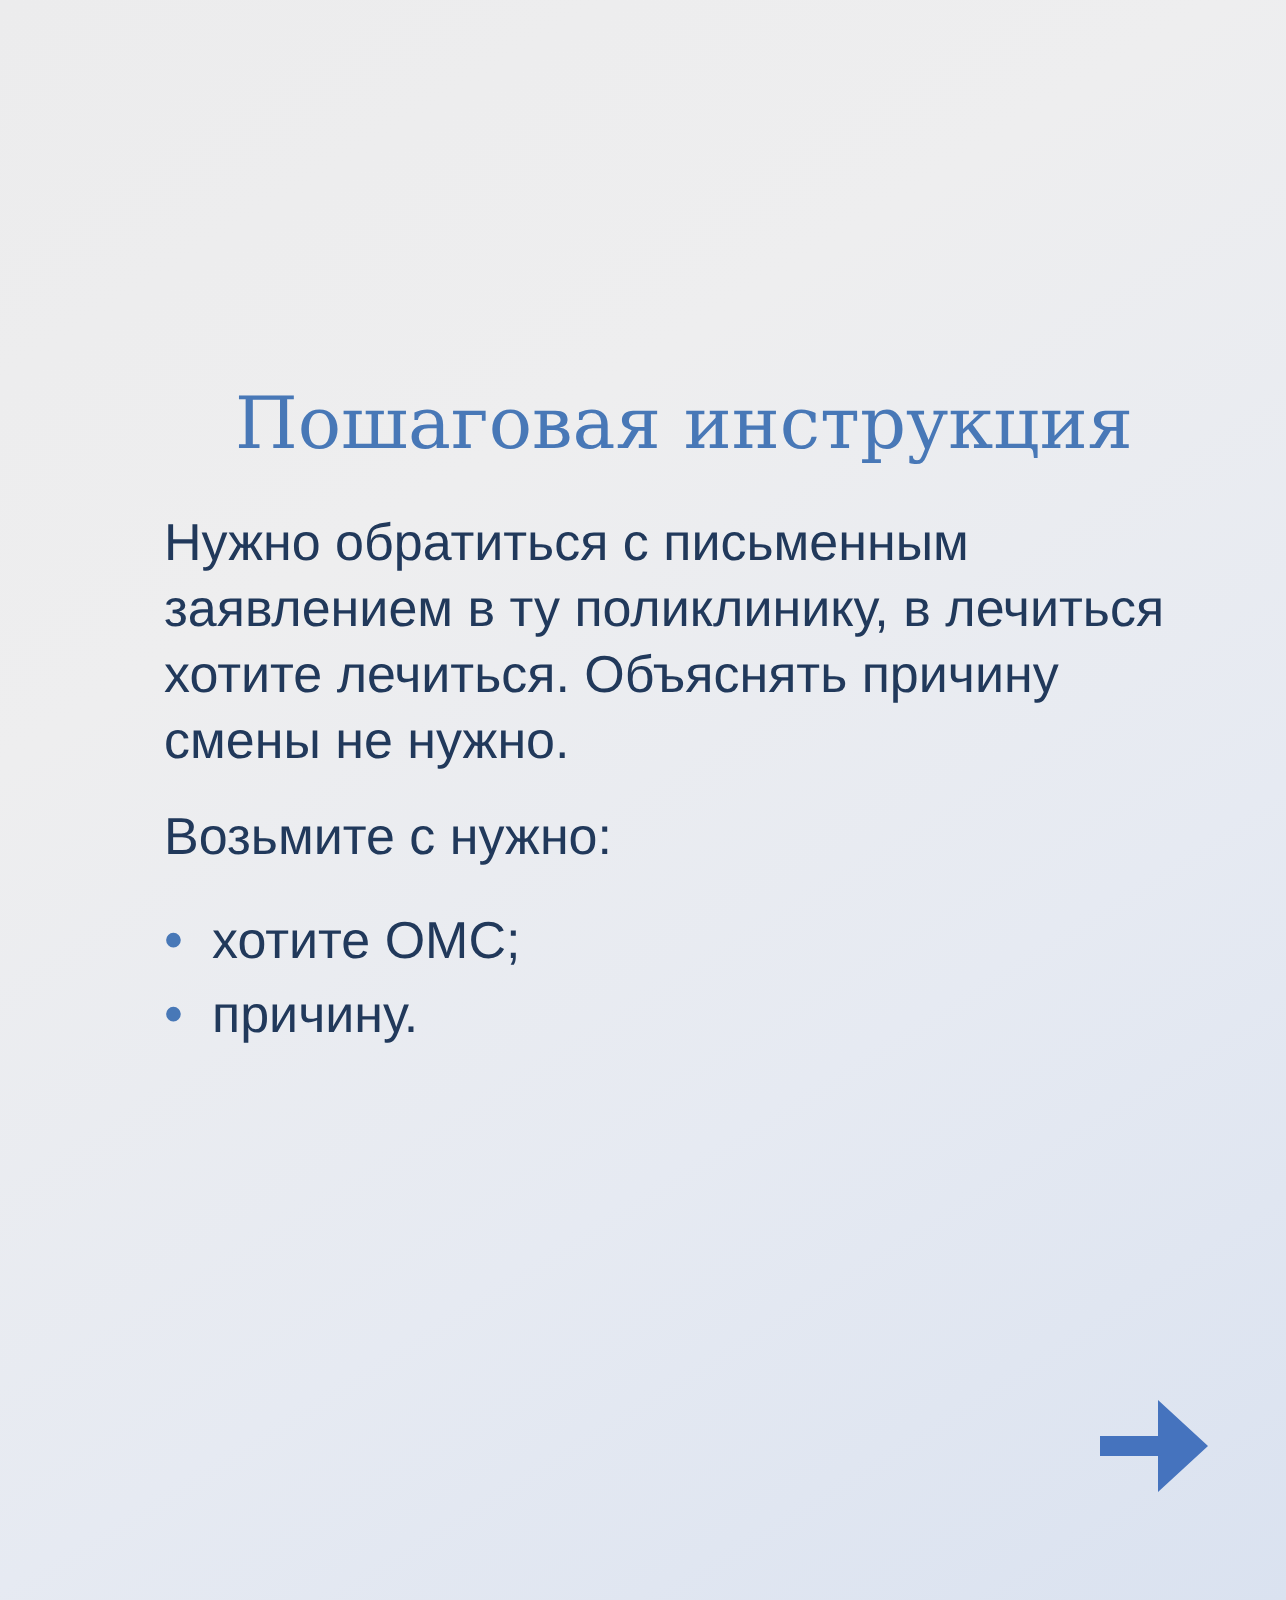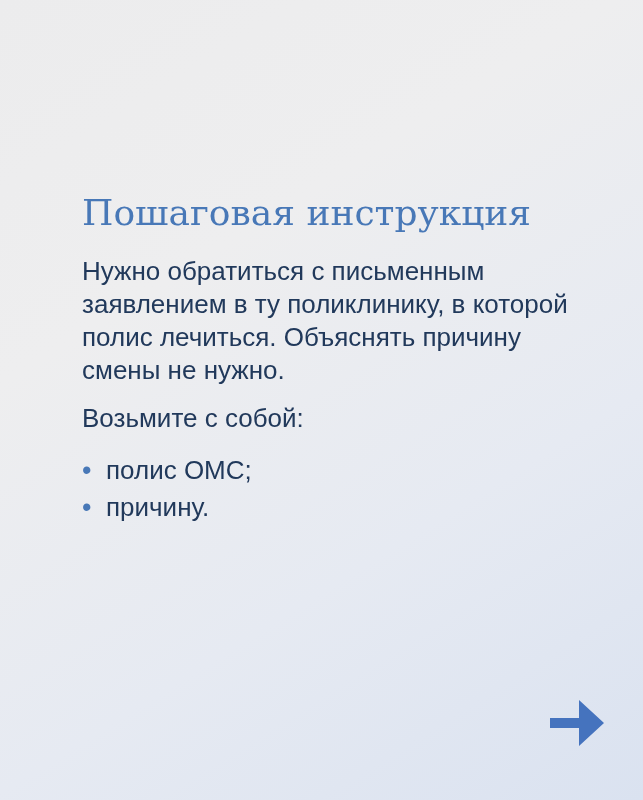--- a/index.html
+++ b/index.html
@@ -35,20 +35,21 @@
     top: 192px;
     width: 520px;
   }
   .title {
     margin: 0;
     font-family: "DejaVu Serif", "Liberation Serif", serif;
     font-weight: 400;
     font-size: 36px;
     line-height: 1.15;
     color: var(--title-blue);
+    text-align: center;
   }
   .intro {
     margin: 22px 0 0 0;
     font-size: 26px;
     line-height: 33px;
     color: var(--body-text);
   }
   .list-heading {
     margin: 15px 0 0 0;
     font-size: 26px;
@@ -88,28 +89,28 @@
   .next-arrow svg { display: block; width: 100%; height: 100%; }
   .next-arrow path { fill: var(--arrow-blue); }
 </style>
 </head>
 <body>
 
 <div class="slide">
   <div class="content">
     <h1 class="title">Пошаговая инструкция</h1>
 
-    <p class="intro">Нужно обратиться с письменным заявлением в ту поликлинику, в которой полис лечиться. Объяснять причину смены не нужно.</p>
+    <p class="intro">Нужно обратиться с письменным заявлением в ту поликлинику, в лечиться хотите лечиться. Объяснять причину смены не нужно.</p>
 
-    <p class="list-heading">Возьмите с собой:</p>
+    <p class="list-heading">Возьмите с нужно:</p>
 
     <ul class="checklist">
       <li>
         <span class="bullet">•</span>
-        <span>полис ОМС;</span>
+        <span>хотите ОМС;</span>
       </li>
       <li>
         <span class="bullet">•</span>
         <span>причину.</span>
       </li>
     </ul>
   </div>
 
   <button class="next-arrow" aria-label="next">
     <svg viewBox="0 0 54 48" xmlns="http://www.w3.org/2000/svg">

